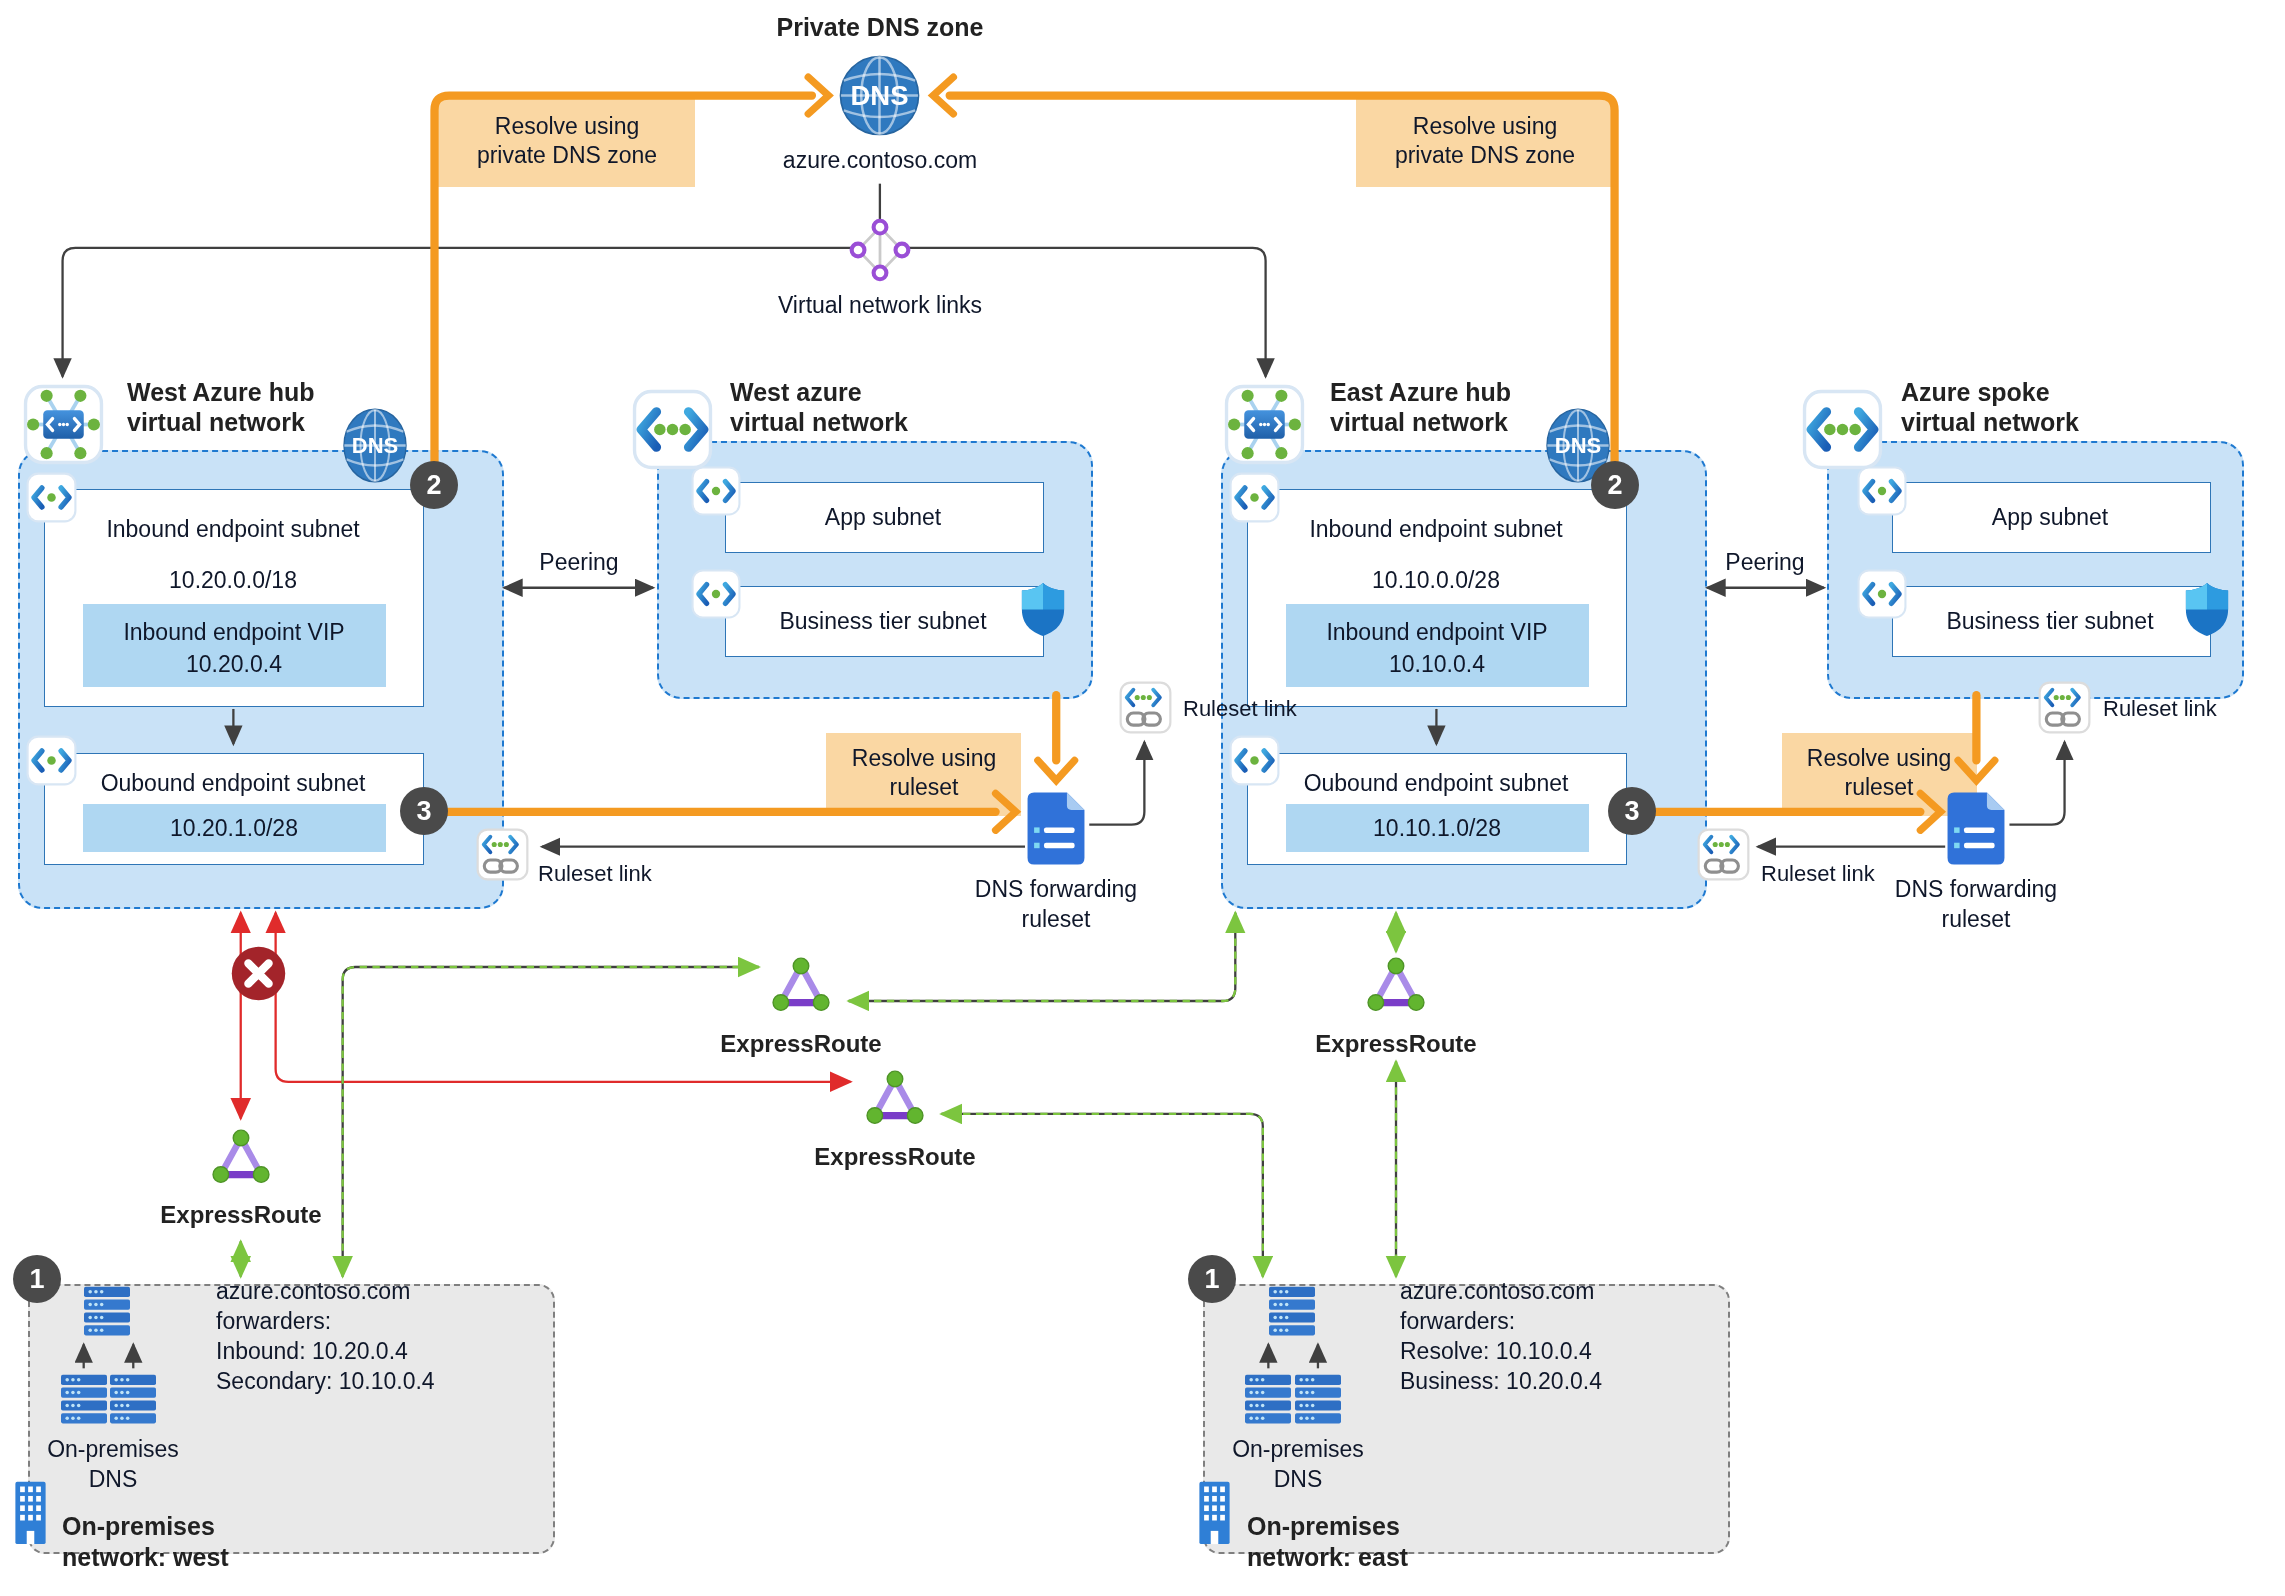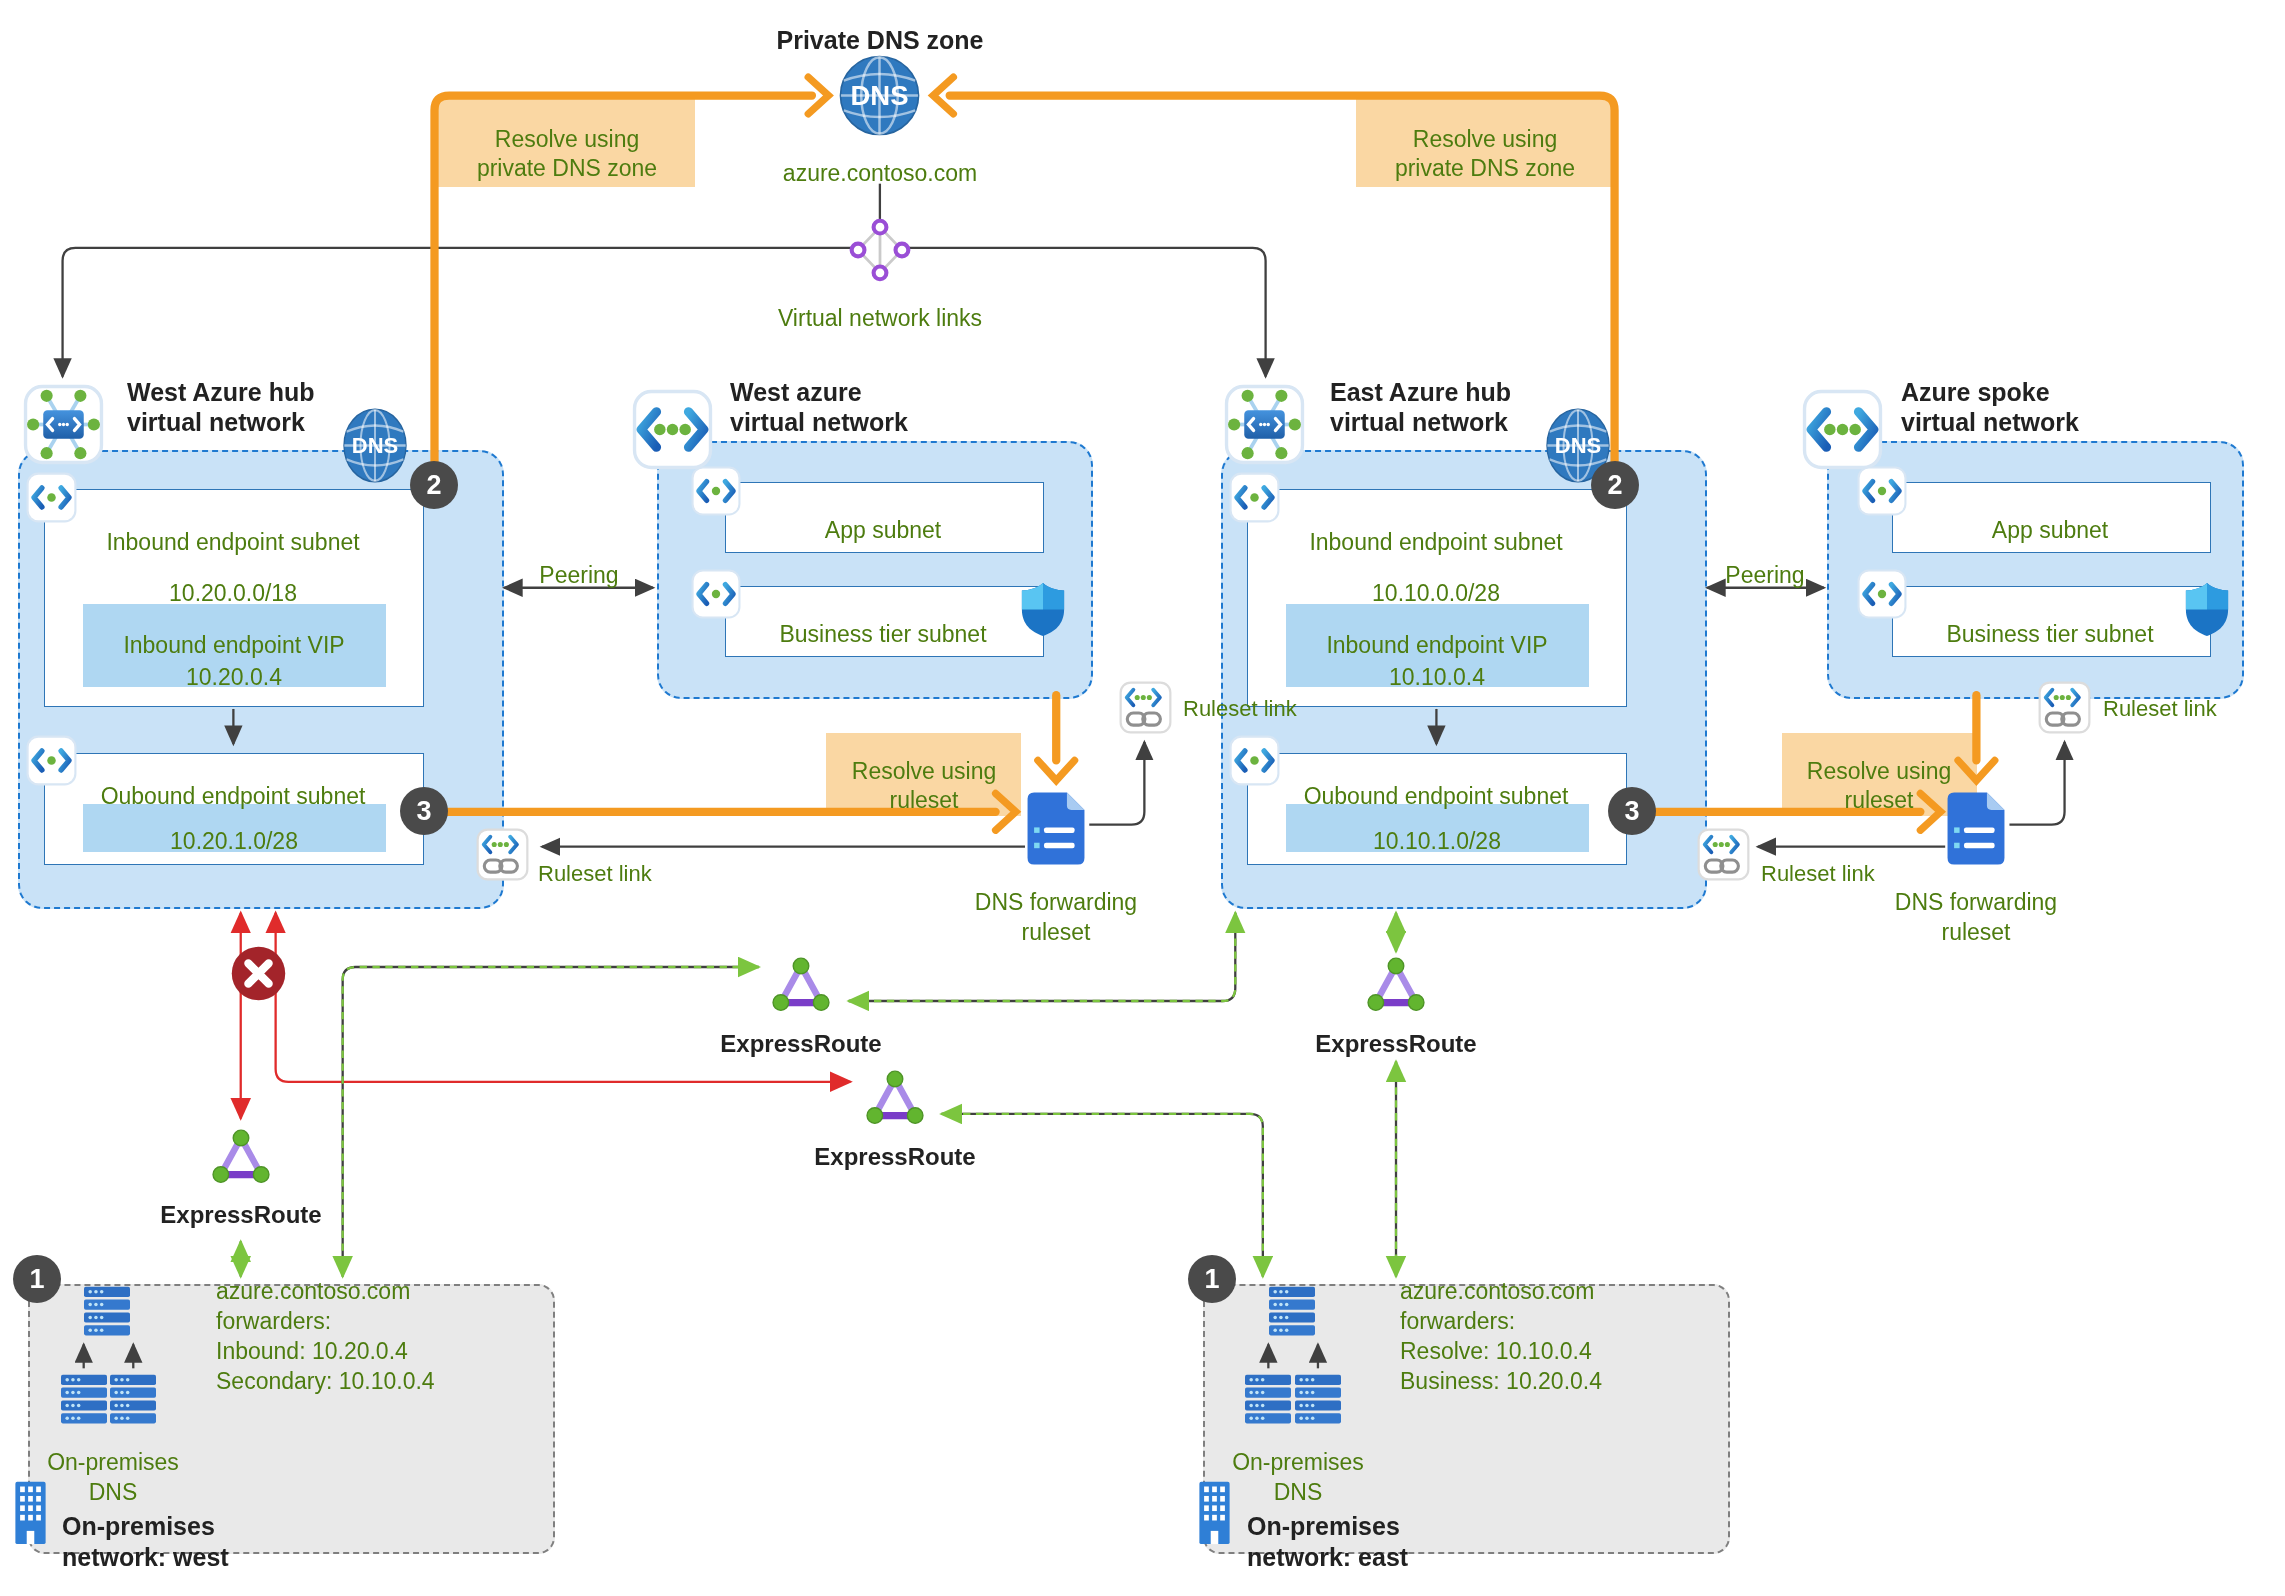--- a/index.html
+++ b/index.html
@@ -5,22 +5,22 @@
   html,body{margin:0;padding:0;background:#fff;}
   #canvas{position:relative;width:2286px;height:1597px;overflow:hidden;
           font-family:"Liberation Sans","DejaVu Sans",sans-serif;color:#3b3b3b;}
   .hub{position:absolute;background:#C9E2F7;border:2.8px dashed #1E79D0;border-radius:24px;z-index:0;}
   .inner{position:absolute;background:#fff;border:1.8px solid #2E75B6;z-index:1;}
   .vip{position:absolute;background:#AFD7F2;z-index:1;}
   .onprem{position:absolute;background:#E9E9E9;border:2.8px dashed #7F7F7F;border-radius:16.5px;z-index:0;}
   .callout{position:absolute;background:#FAD7A3;z-index:1;}
   #wires{position:absolute;left:0;top:0;z-index:2;}
   .ico{position:absolute;z-index:3;line-height:0;}
-  .t{position:absolute;font-size:23px;color:#4d7c0f;white-space:nowrap;z-index:3;}
-  .tc{transform:translateX(-50%);text-align:center;margin-top:13px;}
+  .t{position:absolute;font-size:23px;color:#0f172a;white-space:nowrap;z-index:3;}
+  .tc{transform:translateX(-50%);text-align:center;}
   .bold{font-weight:bold;color:#222;}
   .title{position:absolute;font-size:25px;font-weight:bold;color:#222;line-height:30px;white-space:nowrap;z-index:3;}
   .badge{position:absolute;width:48px;height:48px;border-radius:50%;background:#4A4A4A;color:#fff;
          font-size:27px;font-weight:bold;display:flex;align-items:center;justify-content:center;z-index:4;}
   .lh33 div{line-height:30px;}
   .lh32 div{line-height:29px;}
   .globe-wrap span{position:absolute;left:0;top:0;width:100%;height:100%;display:flex;align-items:center;
          justify-content:center;color:#fff;font-weight:bold;z-index:4;}
   .er-label{position:absolute;font-size:24px;font-weight:bold;color:#222;white-space:nowrap;z-index:3;
          transform:translateX(-50%);}

